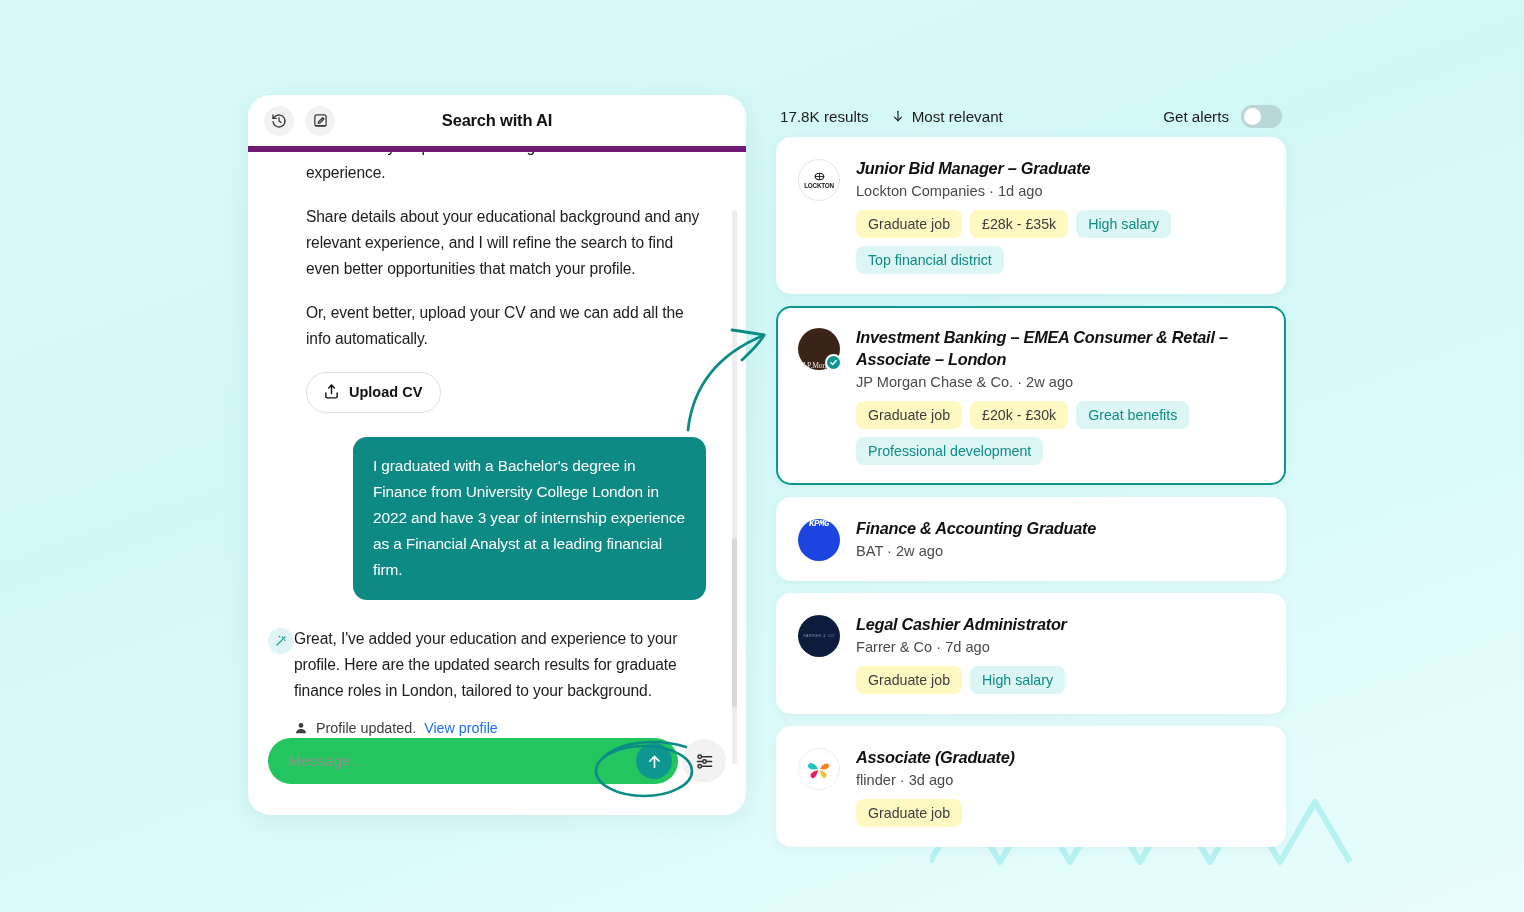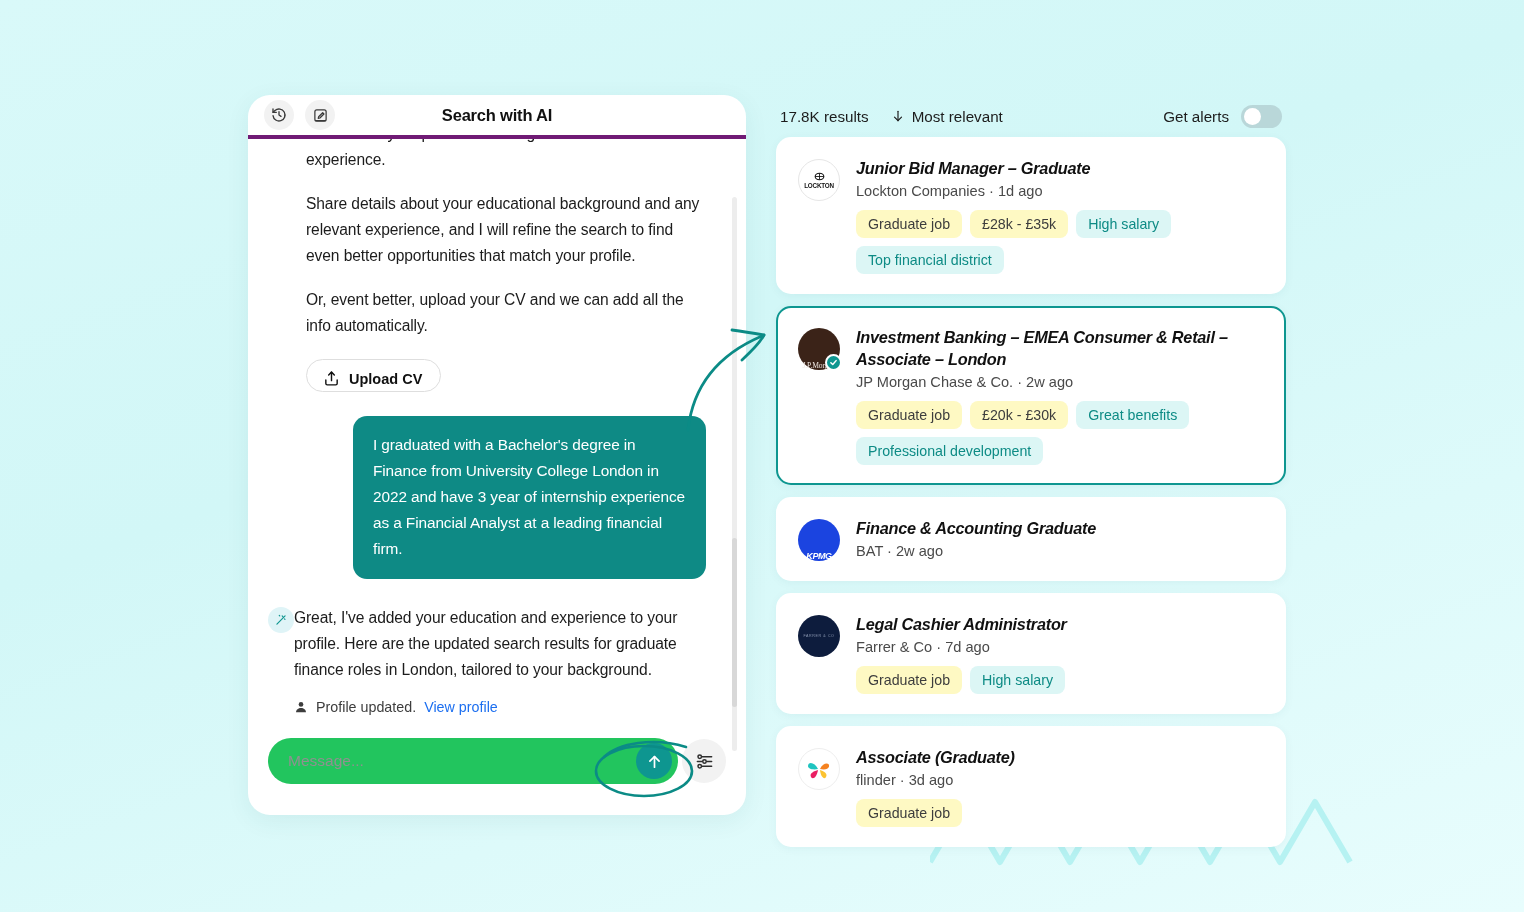--- a/index.html
+++ b/index.html
@@ -26,22 +26,22 @@
     position: absolute;
     left: 248px; top: 95px;
     width: 498px; height: 720px;
     background: #ffffff;
     border-radius: 22px;
     box-shadow: 0 6px 24px rgba(20,80,90,0.07);
     overflow: hidden;
   }
   .chat-header {
     position: relative;
-    height: 44px;
-    border-bottom: 4px solid #701a75;
+    height: 57px;
+    border-bottom: 6px solid #701a75;
     display: flex; align-items: center;
     padding: 0 16px;
   }
   .icon-btn {
     width: 30px; height: 30px;
     border-radius: 50%;
     background: #f2f2f2;
     display: flex; align-items: center; justify-content: center;
     cursor: pointer;
     margin-right: 11px;
@@ -69,21 +69,21 @@
   }
   .msg-block { margin-bottom: 18px; }
   .first-clip { margin-top: -18px; }
 
   .upload-btn {
     display: inline-flex;
     align-items: center;
     gap: 9px;
     border: 1px solid #dedede;
     border-radius: 22px;
-    padding: 10px 18px 4px 16px;
+    padding: 10px 18px 12px 16px;
     font-size: 14.5px;
     font-weight: bold;
     color: #111;
     background: #fff;
     cursor: pointer;
     margin-top: 2px;
   }
 
   .user-bubble {
     margin-top: 24px;
@@ -470,21 +470,21 @@
           <div class="tags">
             <span class="tag gray">Graduate job</span>
             <span class="tag gray">£20k - £30k</span>
             <span class="tag teal">Great benefits</span>
             <span class="tag teal">Professional development</span>
           </div>
         </div>
       </div>
       <div class="job-card">
         <div class="logo">
-          <div style="width:42px;height:42px;border-radius:50%;background:#1b44e0;display:flex;align-items:flex-end;justify-content:center;">
+          <div style="width:42px;height:42px;border-radius:50%;background:#1b44e0;display:flex;align-items:flex-start;justify-content:center;font-family:Liberation Mono, monospace;">
             <span style="font-style:italic;font-weight:bold;font-size:9px;color:#fff;letter-spacing:-0.4px;">KPMG</span>
           </div>
         </div>
         <div>
           <div class="job-title">Finance &amp; Accounting Graduate</div>
           <div class="job-meta">BAT · 2w ago</div>
         </div>
       </div>
       <div class="job-card">
         <div class="logo">

